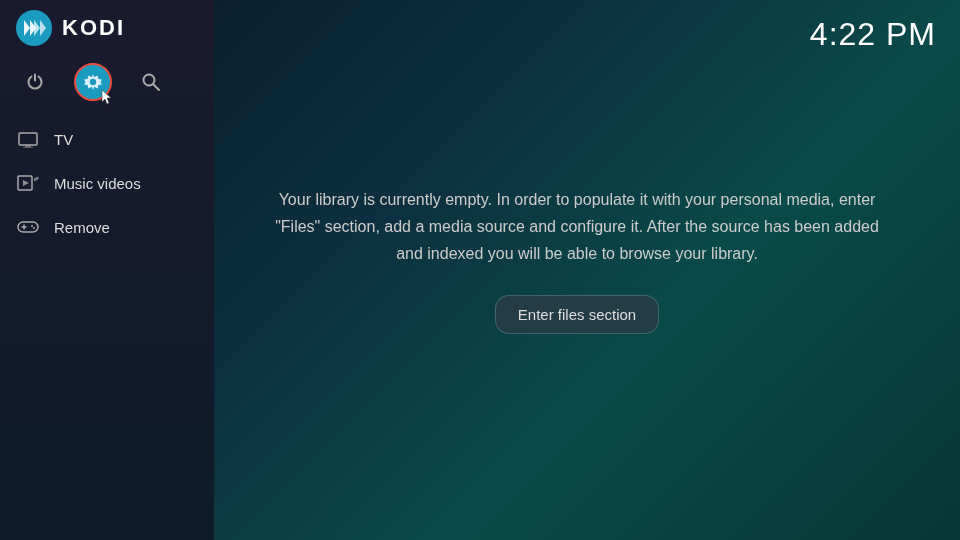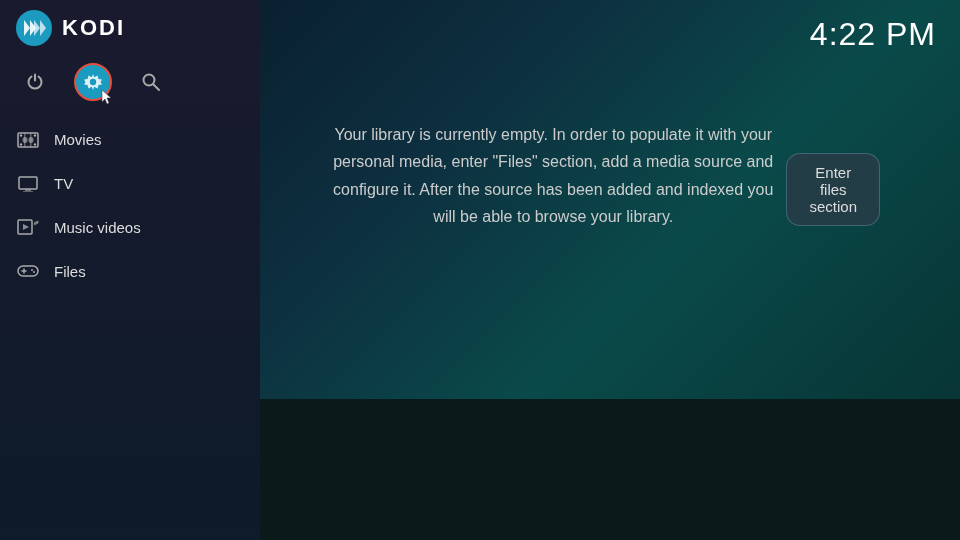--- a/index.html
+++ b/index.html
@@ -9,21 +9,21 @@
       height: 540px;
       overflow: hidden;
       font-family: 'Arial', sans-serif;
       background: #0a1a1a;
       display: flex;
       position: relative;
     }
 
     
     .sidebar {
-      width: 260px;
+      width: 214px;
       height: 540px;
       background: linear-gradient(180deg, #1a1a2e 0%, #0d1b2a 100%);
       display: flex;
       flex-direction: column;
       flex-shrink: 0;
       z-index: 10;
     }
 
     .sidebar-header {
       display: flex;
@@ -119,21 +119,21 @@
     }
 
     .nav-label {
       color: #dddddd;
       font-size: 15px;
     }
 
     
     .main-content {
       flex: 1;
-      height: 399px;
+      height: 540px;
       background: linear-gradient(135deg, #0a2030 0%, #0d3040 30%, #0a4a4a 60%, #083535 100%);
       display: flex;
       flex-direction: column;
       position: relative;
     }
 
     
     .time-display {
       position: absolute;
       top: 16px;
@@ -141,21 +141,21 @@
       color: #ffffff;
       font-size: 32px;
       font-weight: 300;
       letter-spacing: 1px;
     }
 
     
     .empty-library {
       flex: 1;
       display: flex;
-      flex-direction: row;
+      flex-direction: column;
       align-items: center;
       justify-content: center;
       padding: 60px 80px 80px 60px;
     }
 
     .empty-library-text {
       color: #cccccc;
       font-size: 16px;
       text-align: center;
       line-height: 1.7;
@@ -223,37 +223,20 @@
     <div class="icon-btn search">
       <svg width="20" height="20" viewBox="0 0 20 20">
         <circle cx="8" cy="8" r="5.5" stroke="#aaa" stroke-width="2" fill="none"></circle>
         <line x1="12.5" y1="12.5" x2="18" y2="18" stroke="#aaa" stroke-width="2" stroke-linecap="round"></line>
       </svg>
     </div>
   </div>
 
   <nav class="nav-items">
 
-    <div class="nav-item">
-      <div class="nav-icon">
-        <svg width="22" height="18" viewBox="0 0 22 18">
-          <rect x="1" y="3" width="20" height="14" rx="1" stroke="#aaa" stroke-width="1.5" fill="none"></rect>
-          <circle cx="4" cy="5.5" r="1.2" fill="#aaa"></circle>
-          <circle cx="18" cy="5.5" r="1.2" fill="#aaa"></circle>
-          <circle cx="4" cy="14.5" r="1.2" fill="#aaa"></circle>
-          <circle cx="18" cy="14.5" r="1.2" fill="#aaa"></circle>
-          <rect x="7" y="3" width="1.5" height="14" fill="#aaa" opacity="0.5"></rect>
-          <rect x="13" y="3" width="1.5" height="14" fill="#aaa" opacity="0.5"></rect>
-
-          <ellipse cx="8" cy="10" rx="2.5" ry="3" fill="#aaa" opacity="0.7"></ellipse>
-          <ellipse cx="14" cy="10" rx="2.5" ry="3" fill="#aaa" opacity="0.7"></ellipse>
-        </svg>
-      </div>
-      <span class="nav-label">Movies</span>
-    </div>
 
 
 
     <div class="nav-item">
       <div class="nav-icon">
         <svg width="22" height="18" viewBox="0 0 22 18">
           <rect x="2" y="3" width="18" height="12" rx="1" stroke="#aaa" stroke-width="1.5" fill="none"></rect>
           <rect x="8" y="15" width="6" height="2" rx="0.5" fill="#aaa" opacity="0.6"></rect>
           <rect x="6" y="17" width="10" height="1" rx="0.5" fill="#aaa" opacity="0.5"></rect>
         </svg>
@@ -276,21 +259,21 @@
     <div class="nav-item">
       <div class="nav-icon">
         <svg width="22" height="16" viewBox="0 0 22 16">
           <rect x="1" y="3" width="20" height="10" rx="5" stroke="#aaa" stroke-width="1.5" fill="none"></rect>
           <line x1="7" y1="6" x2="7" y2="10" stroke="#aaa" stroke-width="1.5" stroke-linecap="round"></line>
           <line x1="5" y1="8" x2="9" y2="8" stroke="#aaa" stroke-width="1.5" stroke-linecap="round"></line>
           <circle cx="15" cy="7" r="1" fill="#aaa"></circle>
           <circle cx="17" cy="9" r="1" fill="#aaa"></circle>
         </svg>
       </div>
-      <span class="nav-label">Files</span>
+      <span class="nav-label">Remove</span>
     </div>
 
 
 
   </nav>
 </div>
 
 <div class="main-content">
 
   <div class="time-display">4:22 PM</div>

